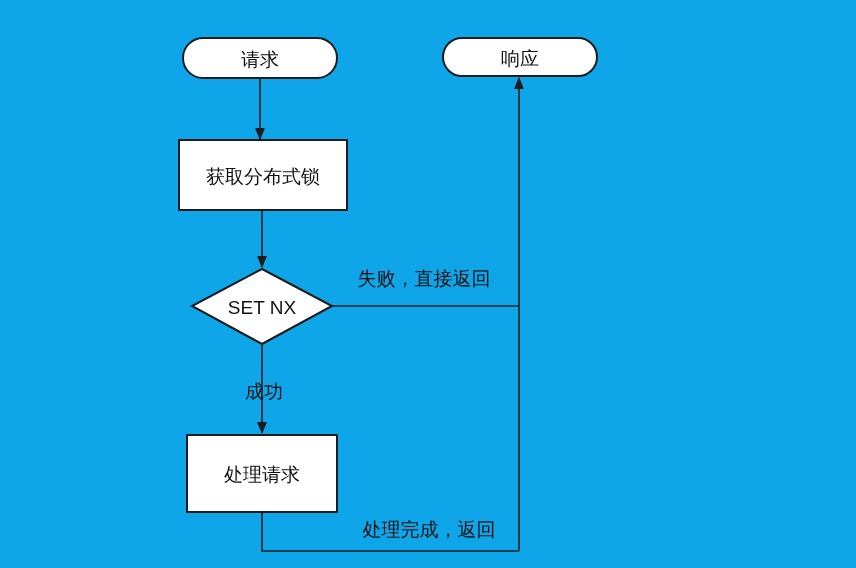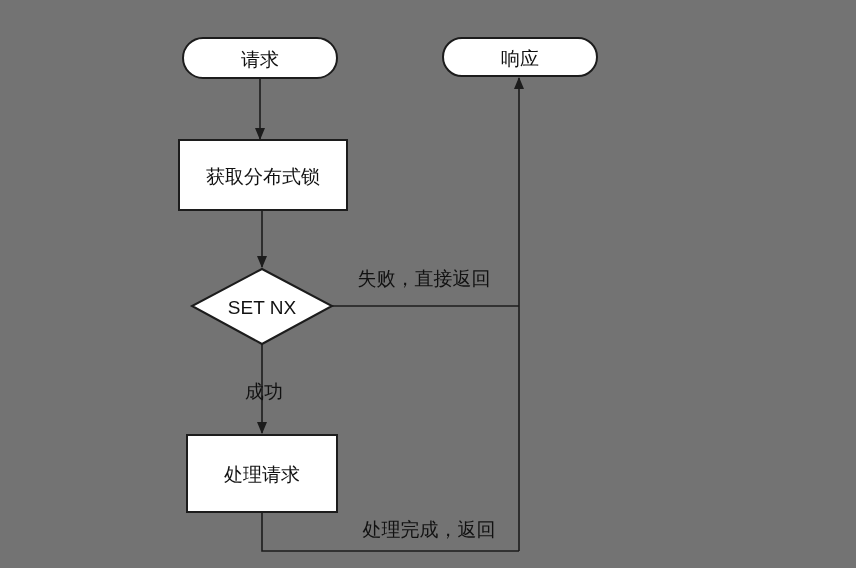--- a/index.html
+++ b/index.html
@@ -4,21 +4,21 @@
 <style>
   html, body {
     margin: 0;
     padding: 0;
     background: #ffffff;
   }
   .page {
     position: relative;
     width: 856px;
     height: 568px;
-    background: #737373;
+    background: #0ea5e9;
     overflow: hidden;
     font-family: "Liberation Sans", "DejaVu Sans", sans-serif;
   }
   svg { display: block; }
   .shape {
     fill: #ffffff;
     stroke: #1c1c1c;
     stroke-width: 2;
   }
   .edge {

